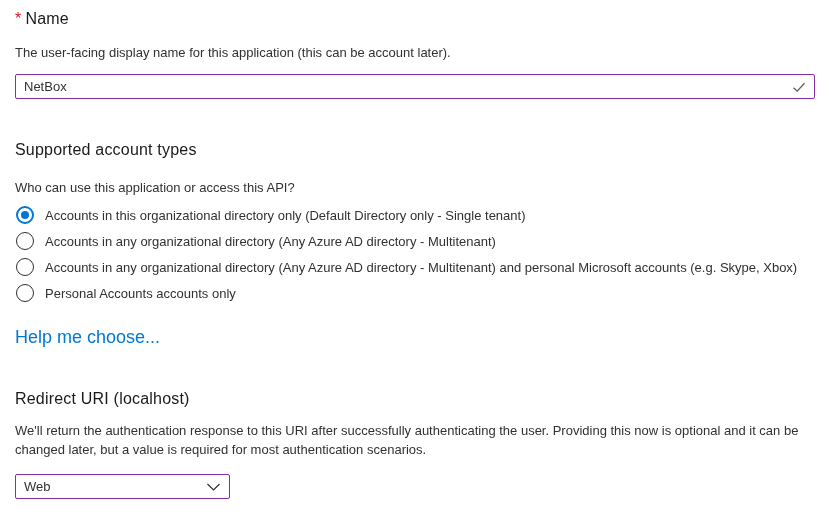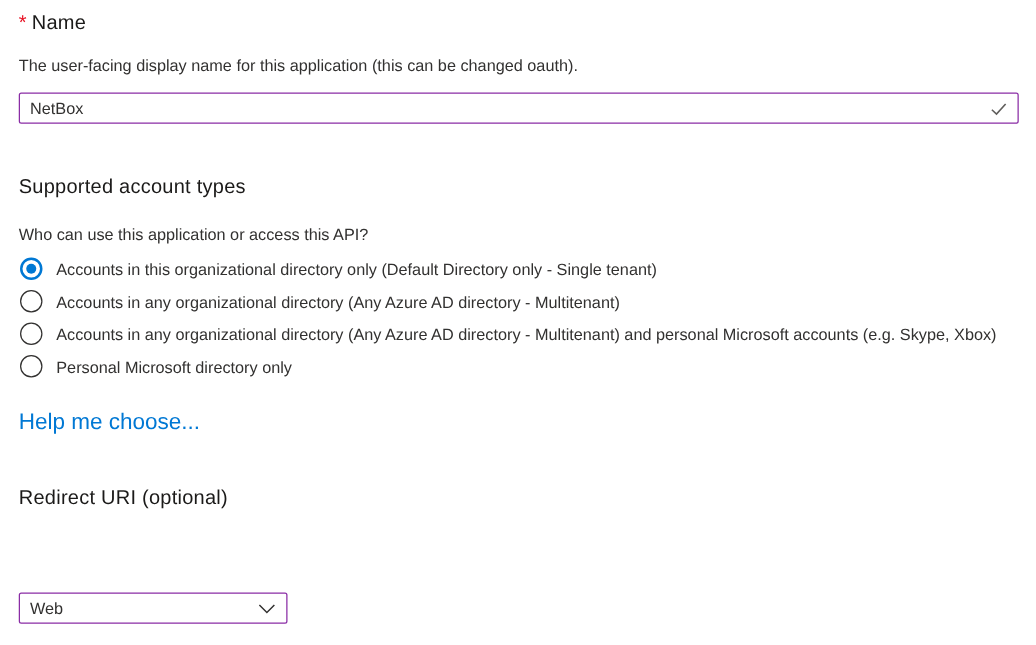--- a/index.html
+++ b/index.html
@@ -113,21 +113,21 @@
 </style>
 </head>
 <body>
 
 <div id="page">
 
   <div class="abs section-title" style="top:10px;">
     <span class="required-star">*</span><span>Name</span>
   </div>
 
-  <div class="abs desc-text" style="top:43px;">The user-facing display name for this application (this can be changed oauth).</div>
+  <div class="abs desc-text" style="top:43px;">The user-facing display name for this application (this can be account later).</div>
 
   <div class="abs input-wrap" style="top:74px; width:800px;">
     <input type="text" value="NetBox" style="">
     <span class="check-icon">
       <svg width="16" height="16" viewBox="0 0 16 16">
         <path d="M2.5 8.8 L6.2 12.2 L13.5 4.2" fill="none" stroke="#605e5c" stroke-width="1.3"></path>
       </svg>
     </span>
   </div>
 
@@ -143,28 +143,29 @@
     <div class="radio-row">
       <span class="radio-circle"></span>
       <span class="radio-label">Accounts in any organizational directory (Any Azure AD directory - Multitenant)</span>
     </div>
     <div class="radio-row">
       <span class="radio-circle"></span>
       <span class="radio-label">Accounts in any organizational directory (Any Azure AD directory - Multitenant) and personal Microsoft accounts (e.g. Skype, Xbox)</span>
     </div>
     <div class="radio-row">
       <span class="radio-circle"></span>
-      <span class="radio-label">Personal Microsoft directory only</span>
+      <span class="radio-label">Personal Accounts accounts only</span>
     </div>
   </div>
 
   <a class="abs link" style="top:327px;">Help me choose...</a>
 
-  <div class="abs section-title" style="top:390px;">Redirect URI (optional)</div>
+  <div class="abs section-title" style="top:390px;">Redirect URI (localhost)</div>
 
+  <div class="abs desc-text" style="top:421px; width:805px;">We'll return the authentication response to this URI after successfully authenticating the user. Providing this now is optional and it can be changed later, but a value is required for most authentication scenarios.</div>
 
   <div class="abs controls-row" style="top:474px;">
     <div class="select-box">
       <span class="select-value">Web</span>
       <span style="display:flex;align-items:center;">
         <svg width="15" height="12" viewBox="0 0 15 12">
           <path d="M1.5 3 L7.5 9 L13.5 3" fill="none" stroke="#323130" stroke-width="1.2"></path>
         </svg>
       </span>
     </div>

